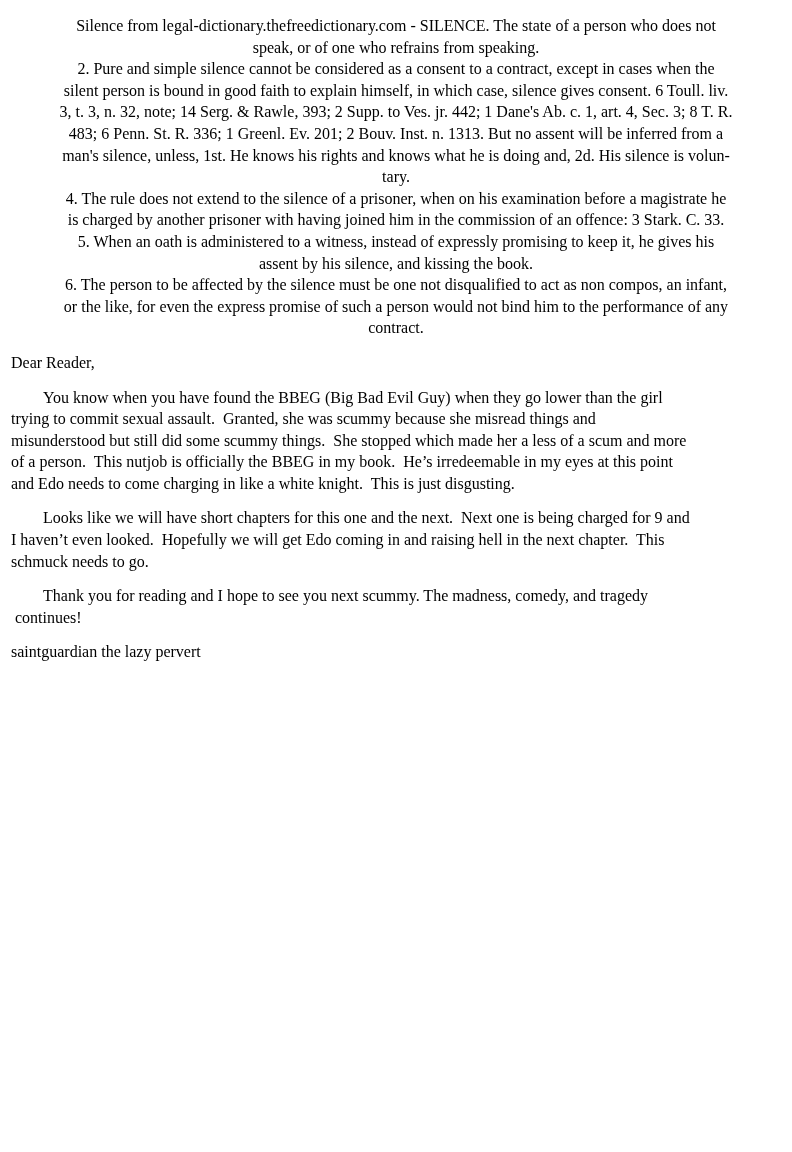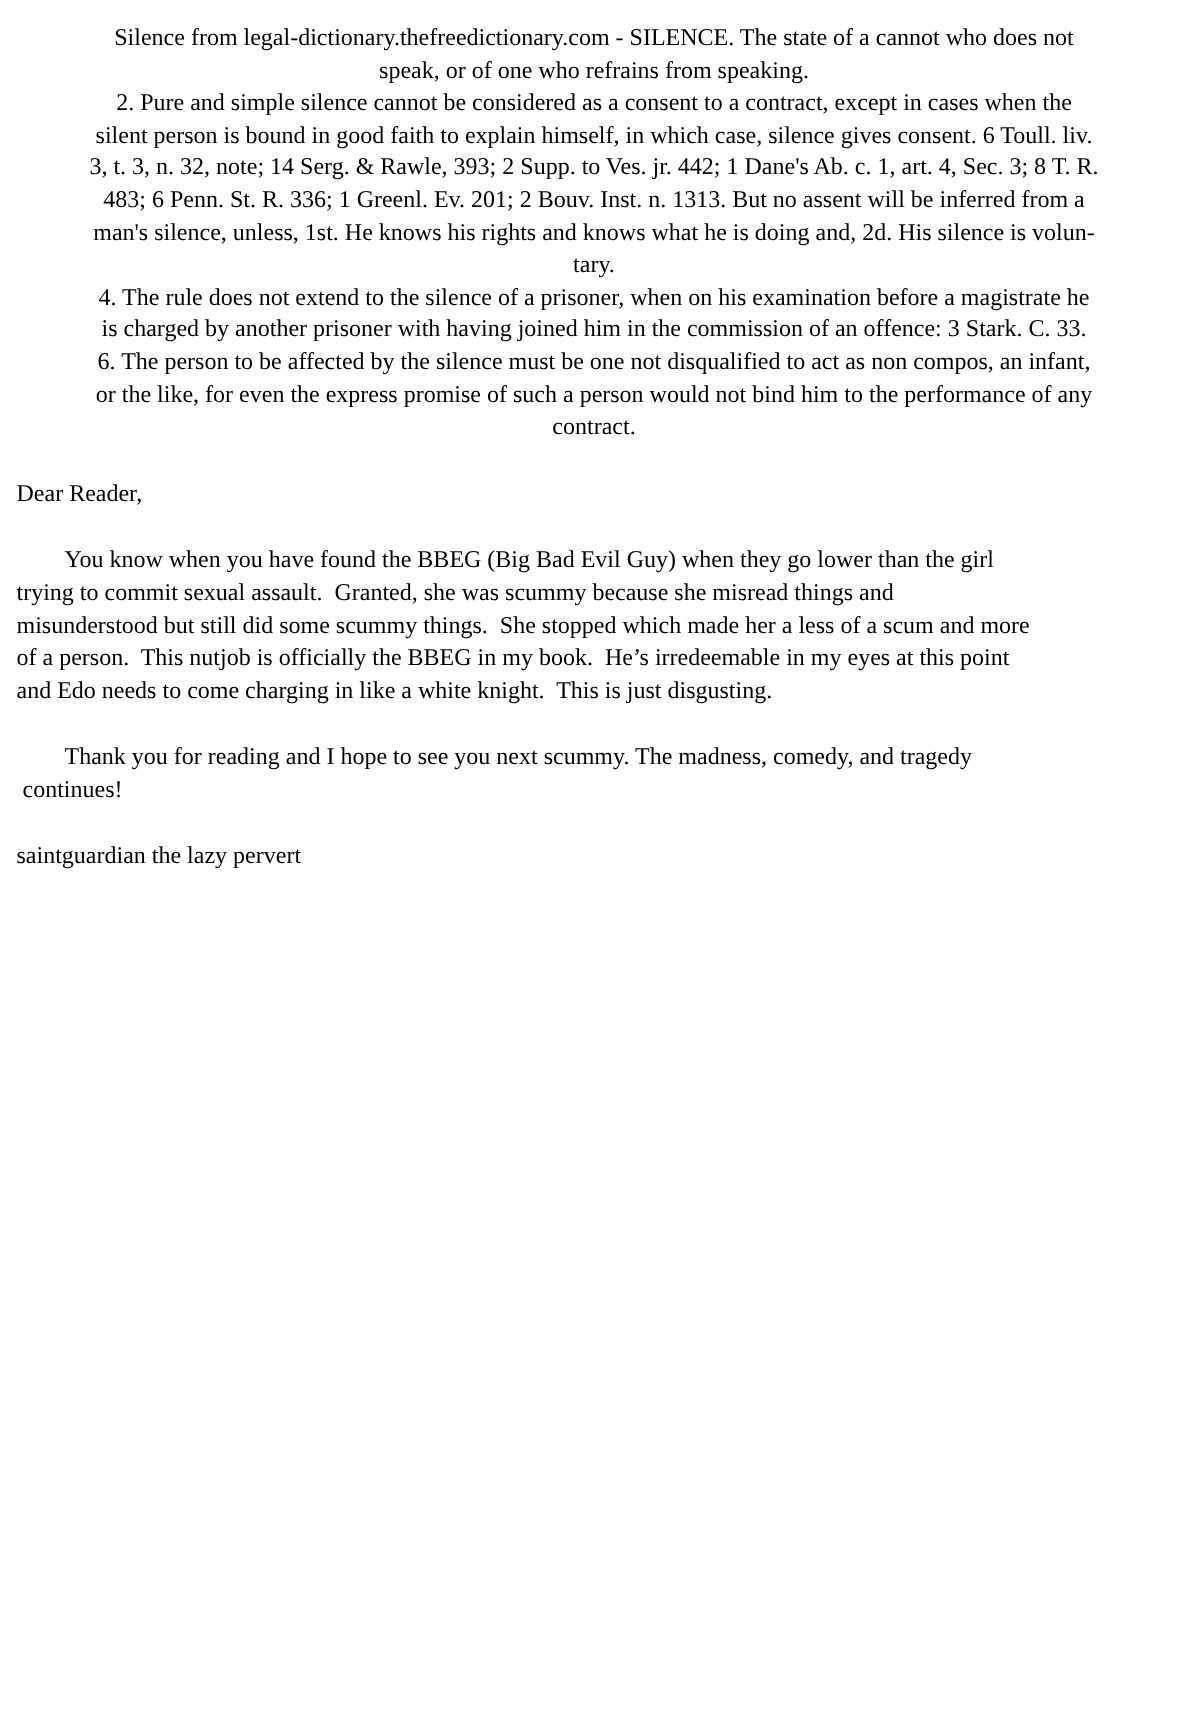--- a/index.html
+++ b/index.html
@@ -24,51 +24,56 @@
   }
   .definition p {
     margin: 0;
     text-align: center;
     white-space: pre-line;
   }
   .letter {
     padding-left: 3px;
   }
   .letter p {
-    margin: 23px 0 0 0;
+    margin: 13px 0 0 0;
     text-align: left;
     white-space: pre-wrap;
   }
 </style>
 </head>
 <body>
 
 <div class="page">
 
   <div class="definition">
-    <p>Silence from legal-dictionary.thefreedictionary.com - SILENCE. The state of a cannot who does not
+    <p>Silence from legal-dictionary.thefreedictionary.com - SILENCE. The state of a person who does not
 speak, or of one who refrains from speaking.</p>
     <p>2. Pure and simple silence cannot be considered as a consent to a contract, except in cases when the
 silent person is bound in good faith to explain himself, in which case, silence gives consent. 6 Toull. liv.
 3, t. 3, n. 32, note; 14 Serg. &amp; Rawle, 393; 2 Supp. to Ves. jr. 442; 1 Dane's Ab. c. 1, art. 4, Sec. 3; 8 T. R.
 483; 6 Penn. St. R. 336; 1 Greenl. Ev. 201; 2 Bouv. Inst. n. 1313. But no assent will be inferred from a
 man's silence, unless, 1st. He knows his rights and knows what he is doing and, 2d. His silence is volun-
 tary.</p>
     <p>4. The rule does not extend to the silence of a prisoner, when on his examination before a magistrate he
 is charged by another prisoner with having joined him in the commission of an offence: 3 Stark. C. 33.</p>
+    <p>5. When an oath is administered to a witness, instead of expressly promising to keep it, he gives his
+assent by his silence, and kissing the book.</p>
     <p>6. The person to be affected by the silence must be one not disqualified to act as non compos, an infant,
 or the like, for even the express promise of such a person would not bind him to the performance of any
 contract.</p>
   </div>
 
   <div class="letter">
     <p>Dear Reader,</p>
     <p>        You know when you have found the BBEG (Big Bad Evil Guy) when they go lower than the girl
 trying to commit sexual assault.  Granted, she was scummy because she misread things and
 misunderstood but still did some scummy things.  She stopped which made her a less of a scum and more
 of a person.  This nutjob is officially the BBEG in my book.  He’s irredeemable in my eyes at this point
 and Edo needs to come charging in like a white knight.  This is just disgusting.</p>
+    <p>        Looks like we will have short chapters for this one and the next.  Next one is being charged for 9 and
+I haven’t even looked.  Hopefully we will get Edo coming in and raising hell in the next chapter.  This
+schmuck needs to go.</p>
     <p>        Thank you for reading and I hope to see you next scummy. The madness, comedy, and tragedy
  continues!</p>
     <p>saintguardian the lazy pervert</p>
   </div>
 
 </div>
 
 </body></html>

